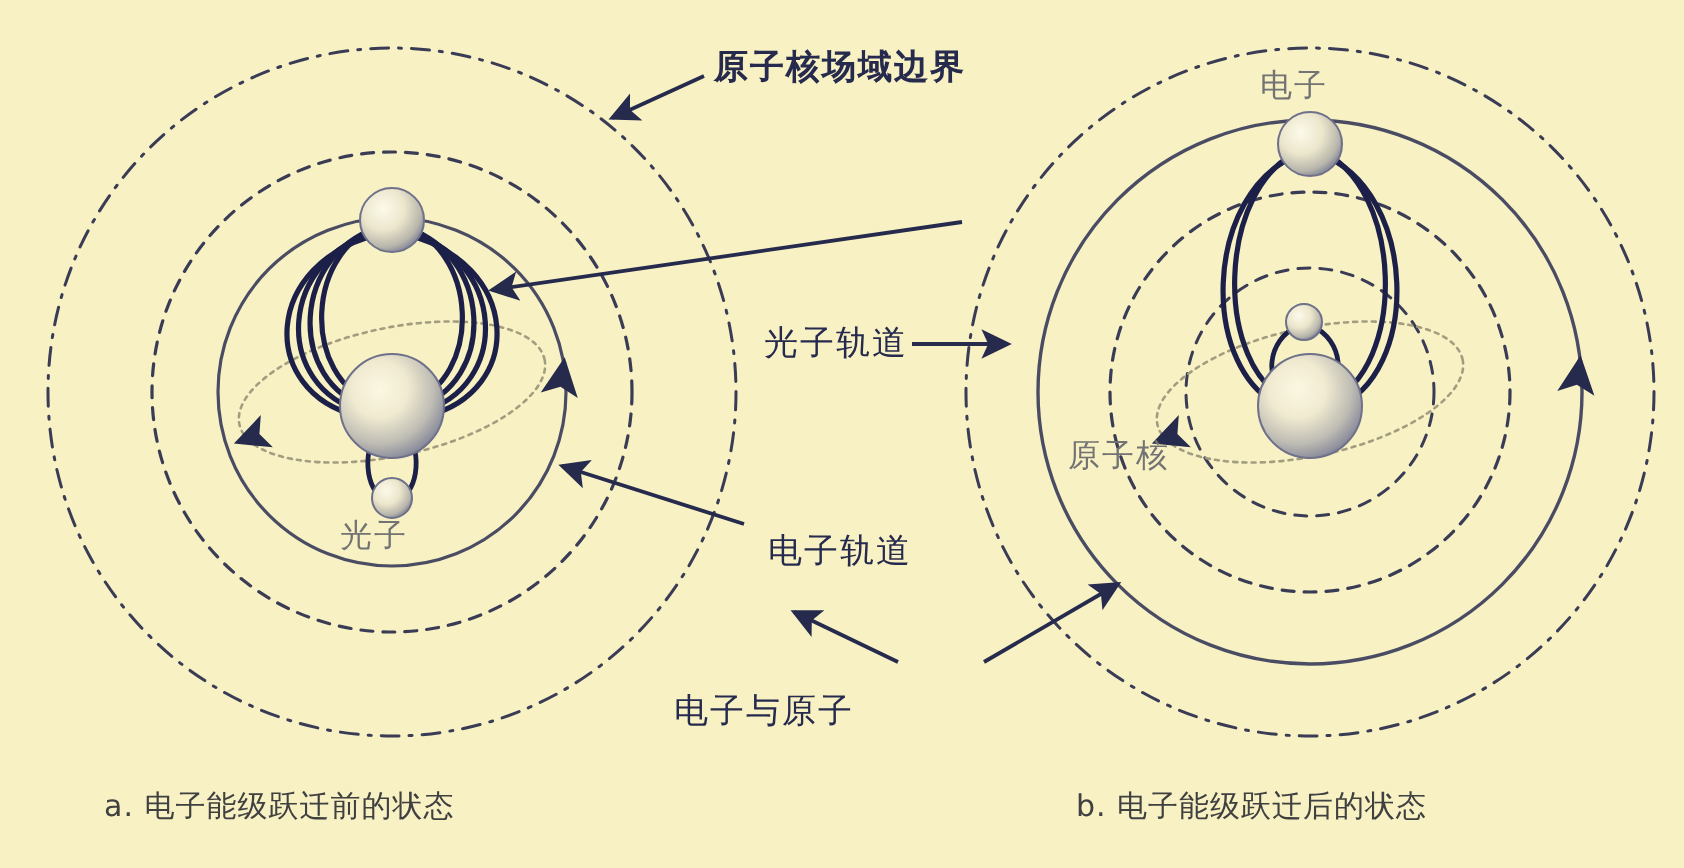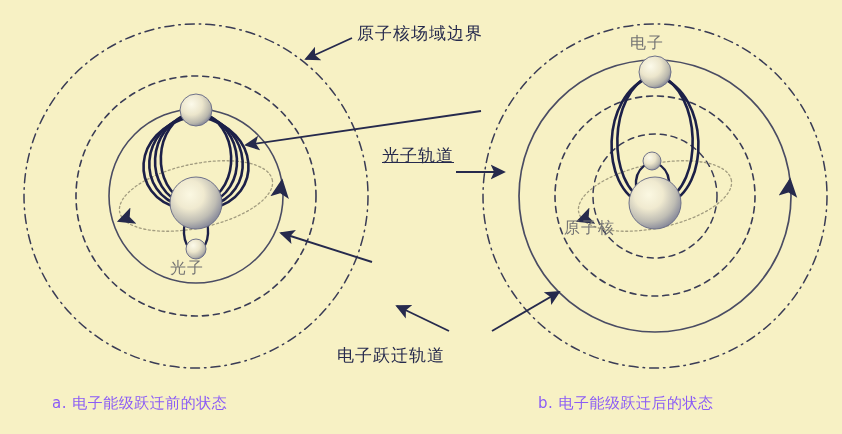--- a/index.html
+++ b/index.html
@@ -17,21 +17,21 @@
   }
   #diagram-svg {
     position: absolute;
     left: 0;
     top: 0;
     width: 842px;
     height: 434px;
   }
   .cap {
     position: absolute;
-    color: #8b5cf6;
+    color: #404040;
     font-size: 15px;
     letter-spacing: 0.5px;
     white-space: nowrap;
     font-family: "DejaVu Sans", "Liberation Sans", sans-serif;
   }
   .lbl {
     position: absolute;
     color: #262a4d;
     font-size: 17px;
     letter-spacing: 1px;
@@ -142,31 +142,32 @@
     <g stroke="#262a4d" stroke-width="1.9" fill="none">
       <path d="M352,38 L306,59" marker-end="url(#arrowEnd)"></path>
       <path d="M481,111 L246,145" marker-end="url(#arrowEnd)"></path>
       <path d="M456,172 L504,172" marker-end="url(#arrowEnd)"></path>
       <path d="M372,262 L281,233" marker-end="url(#arrowEnd)"></path>
       <path d="M449,331 L397,306" marker-end="url(#arrowEnd)"></path>
       <path d="M492,331 L559,292" marker-end="url(#arrowEnd)"></path>
     </g>
   </svg>
 
-  <div class="lbl" style="left:357px; top:22px;">原子核场域边界</div>
+  <div class="lbl" style="left:357px; top:22px;font-weight:bold;">原子核场域边界</div>
 
 
-  <div class="lbl" style="left:382px; top:144px;text-decoration:underline;">光子轨道</div>
+  <div class="lbl" style="left:382px; top:160px;">光子轨道</div>
 
+  <div class="lbl" style="left:384px; top:264px;">电子轨道</div>
 
-  <div class="lbl" style="left:337px; top:344px;">电子跃迁轨道</div>
+  <div class="lbl" style="left:337px; top:344px;">电子与原子</div>
 
   <div class="lbl-inner" style="left:170px; top:258px;">光子</div>
 
   <div class="lbl-inner" style="left:630px; top:33px;">电子</div>
 
-  <div class="lbl-inner" style="left:564px; top:218px;text-align:center;">原子核</div>
+  <div class="lbl-inner" style="left:534px; top:218px;text-align:center;">原子核</div>
 
   <div class="cap" style="left:52px; top:394px;">a. 电子能级跃迁前的状态</div>
 
   <div class="cap" style="left:538px; top:394px;">b. 电子能级跃迁后的状态</div>
 
 </div>
 
 </body></html>

